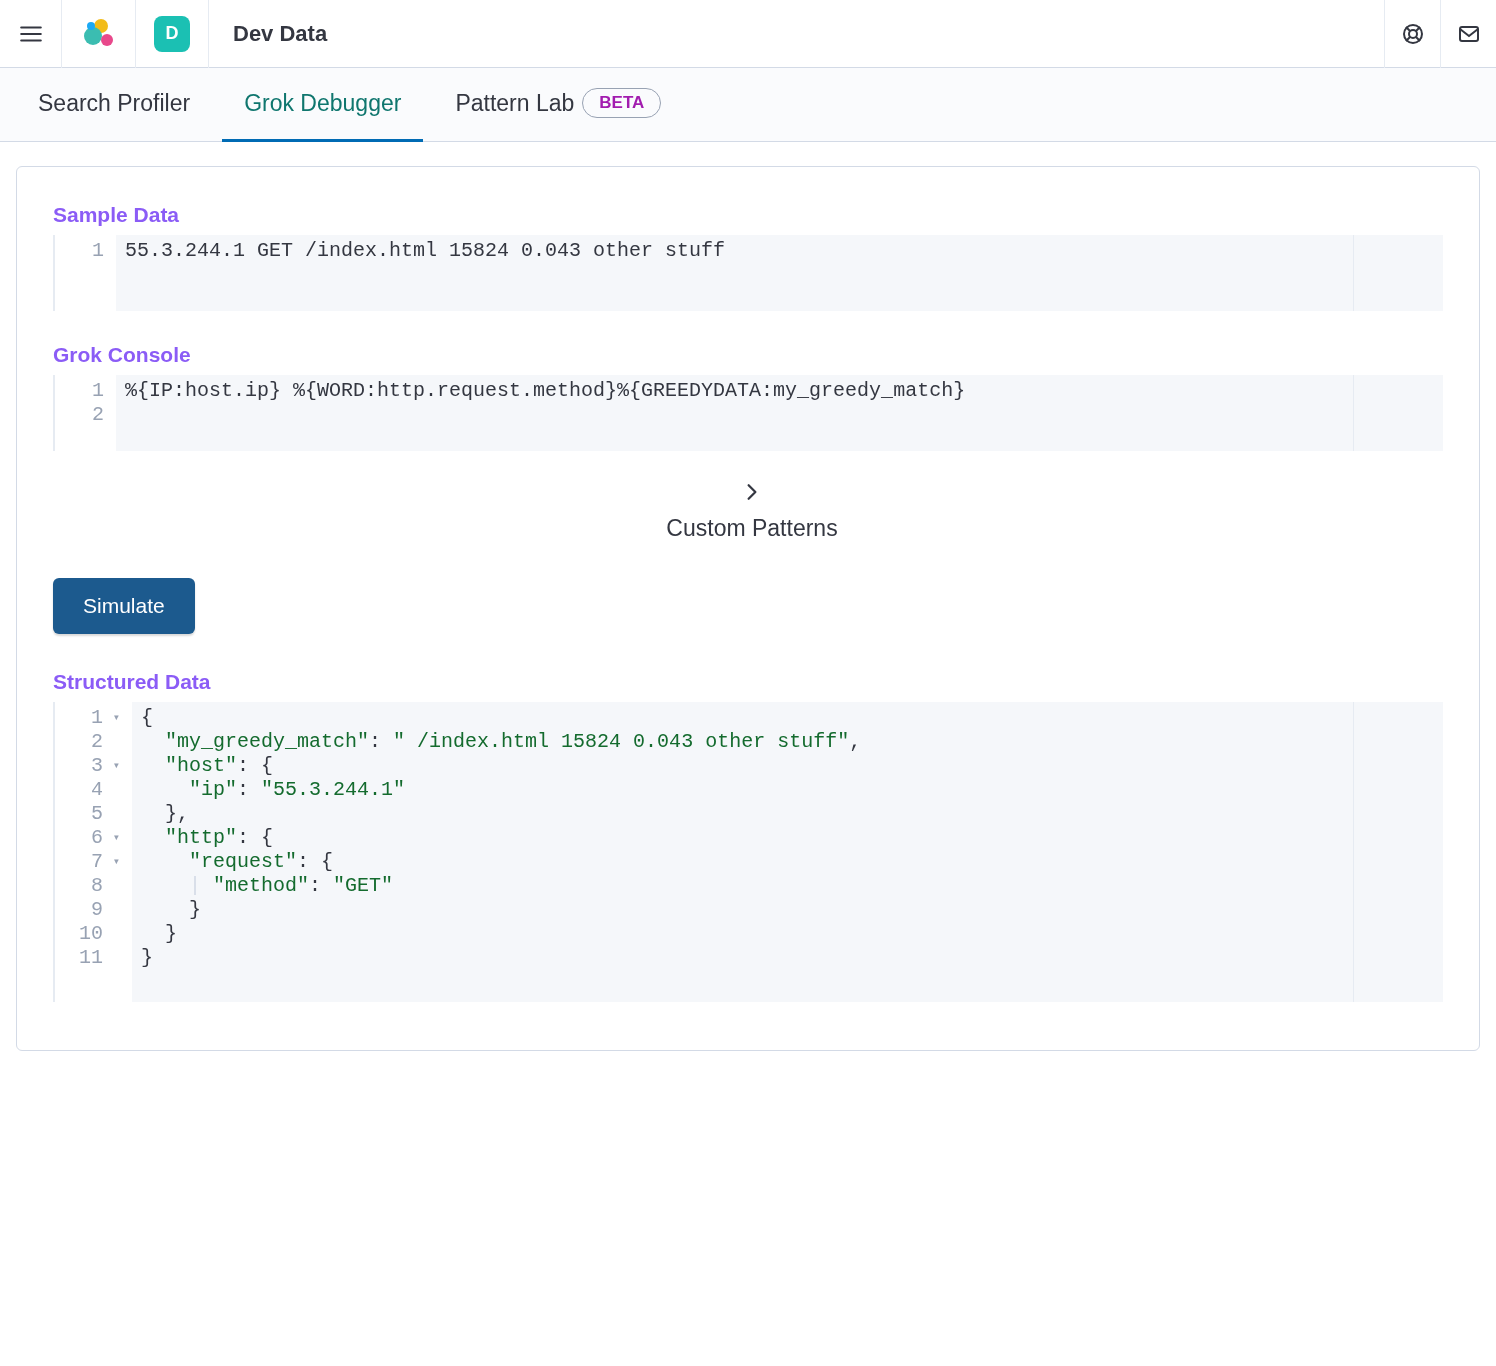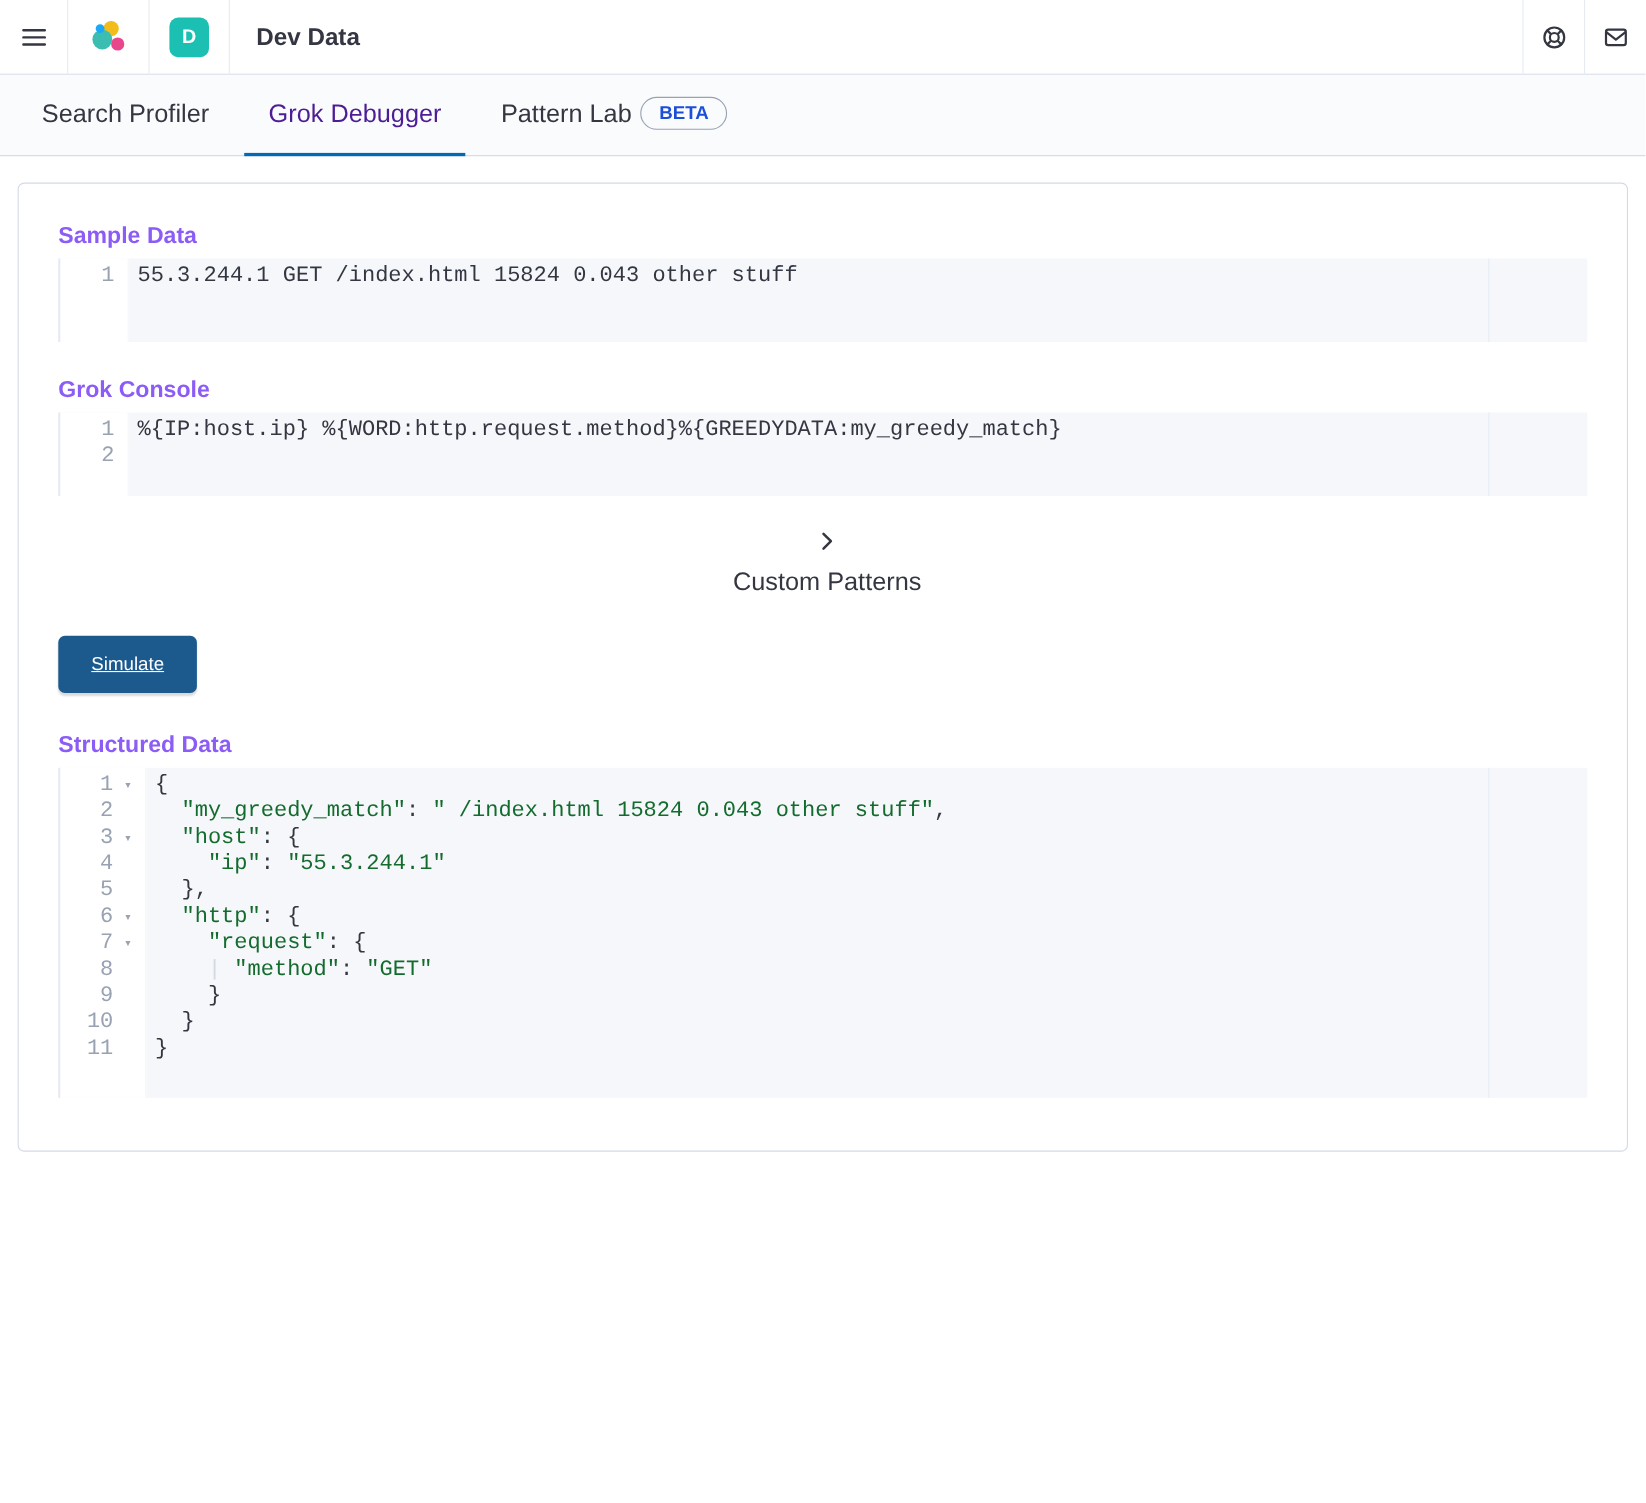--- a/index.html
+++ b/index.html
@@ -62,28 +62,28 @@
 }
 .tab {
   padding: 0 22px;
   font-size: 23px;
   color: #343741;
   cursor: pointer;
   height: 74px;
   display:flex; align-items:center;
   border-bottom: 3px solid transparent;
 }
-.tab.active { color: #4c1d95; border-bottom-color: #006bb4; }
+.tab.active { color: #0f766e; border-bottom-color: #006bb4; }
 .beta-badge {
   border: 1px solid #98a2b3;
   border-radius: 18px;
   padding: 4px 16px;
   font-size: 17px;
   font-weight: 700;
-  color: #1d4ed8;
+  color: #a21caf;
   margin-left: 8px;
 }
 
 
 .content-wrap { padding: 24px 16px; }
 .panel {
   background: #fff;
   border: 1px solid #d3dae6;
   border-radius: 6px;
   padding: 36px 36px 48px 36px;
@@ -148,22 +148,21 @@
 }
 .accordion svg { width: 18px; height: 18px; }
 
 
 .simulate-btn {
   background: #1c5a8e;
   color: #fff;
   border: none;
   border-radius: 6px;
   padding: 16px 30px;
-  font-size: 17px;
-  text-decoration: underline;
+  font-size: 21px;
   cursor: pointer;
   box-shadow: 0 2px 2px rgba(0,0,0,0.15);
   margin-bottom: 36px;
 }
 
 
 .structured .code-editor { min-height: 300px; margin-bottom: 0; }
 .structured .gutter { width: 78px; }
 .structured .gutter .ln { justify-content: flex-end; gap: 3px; }
 </style>

